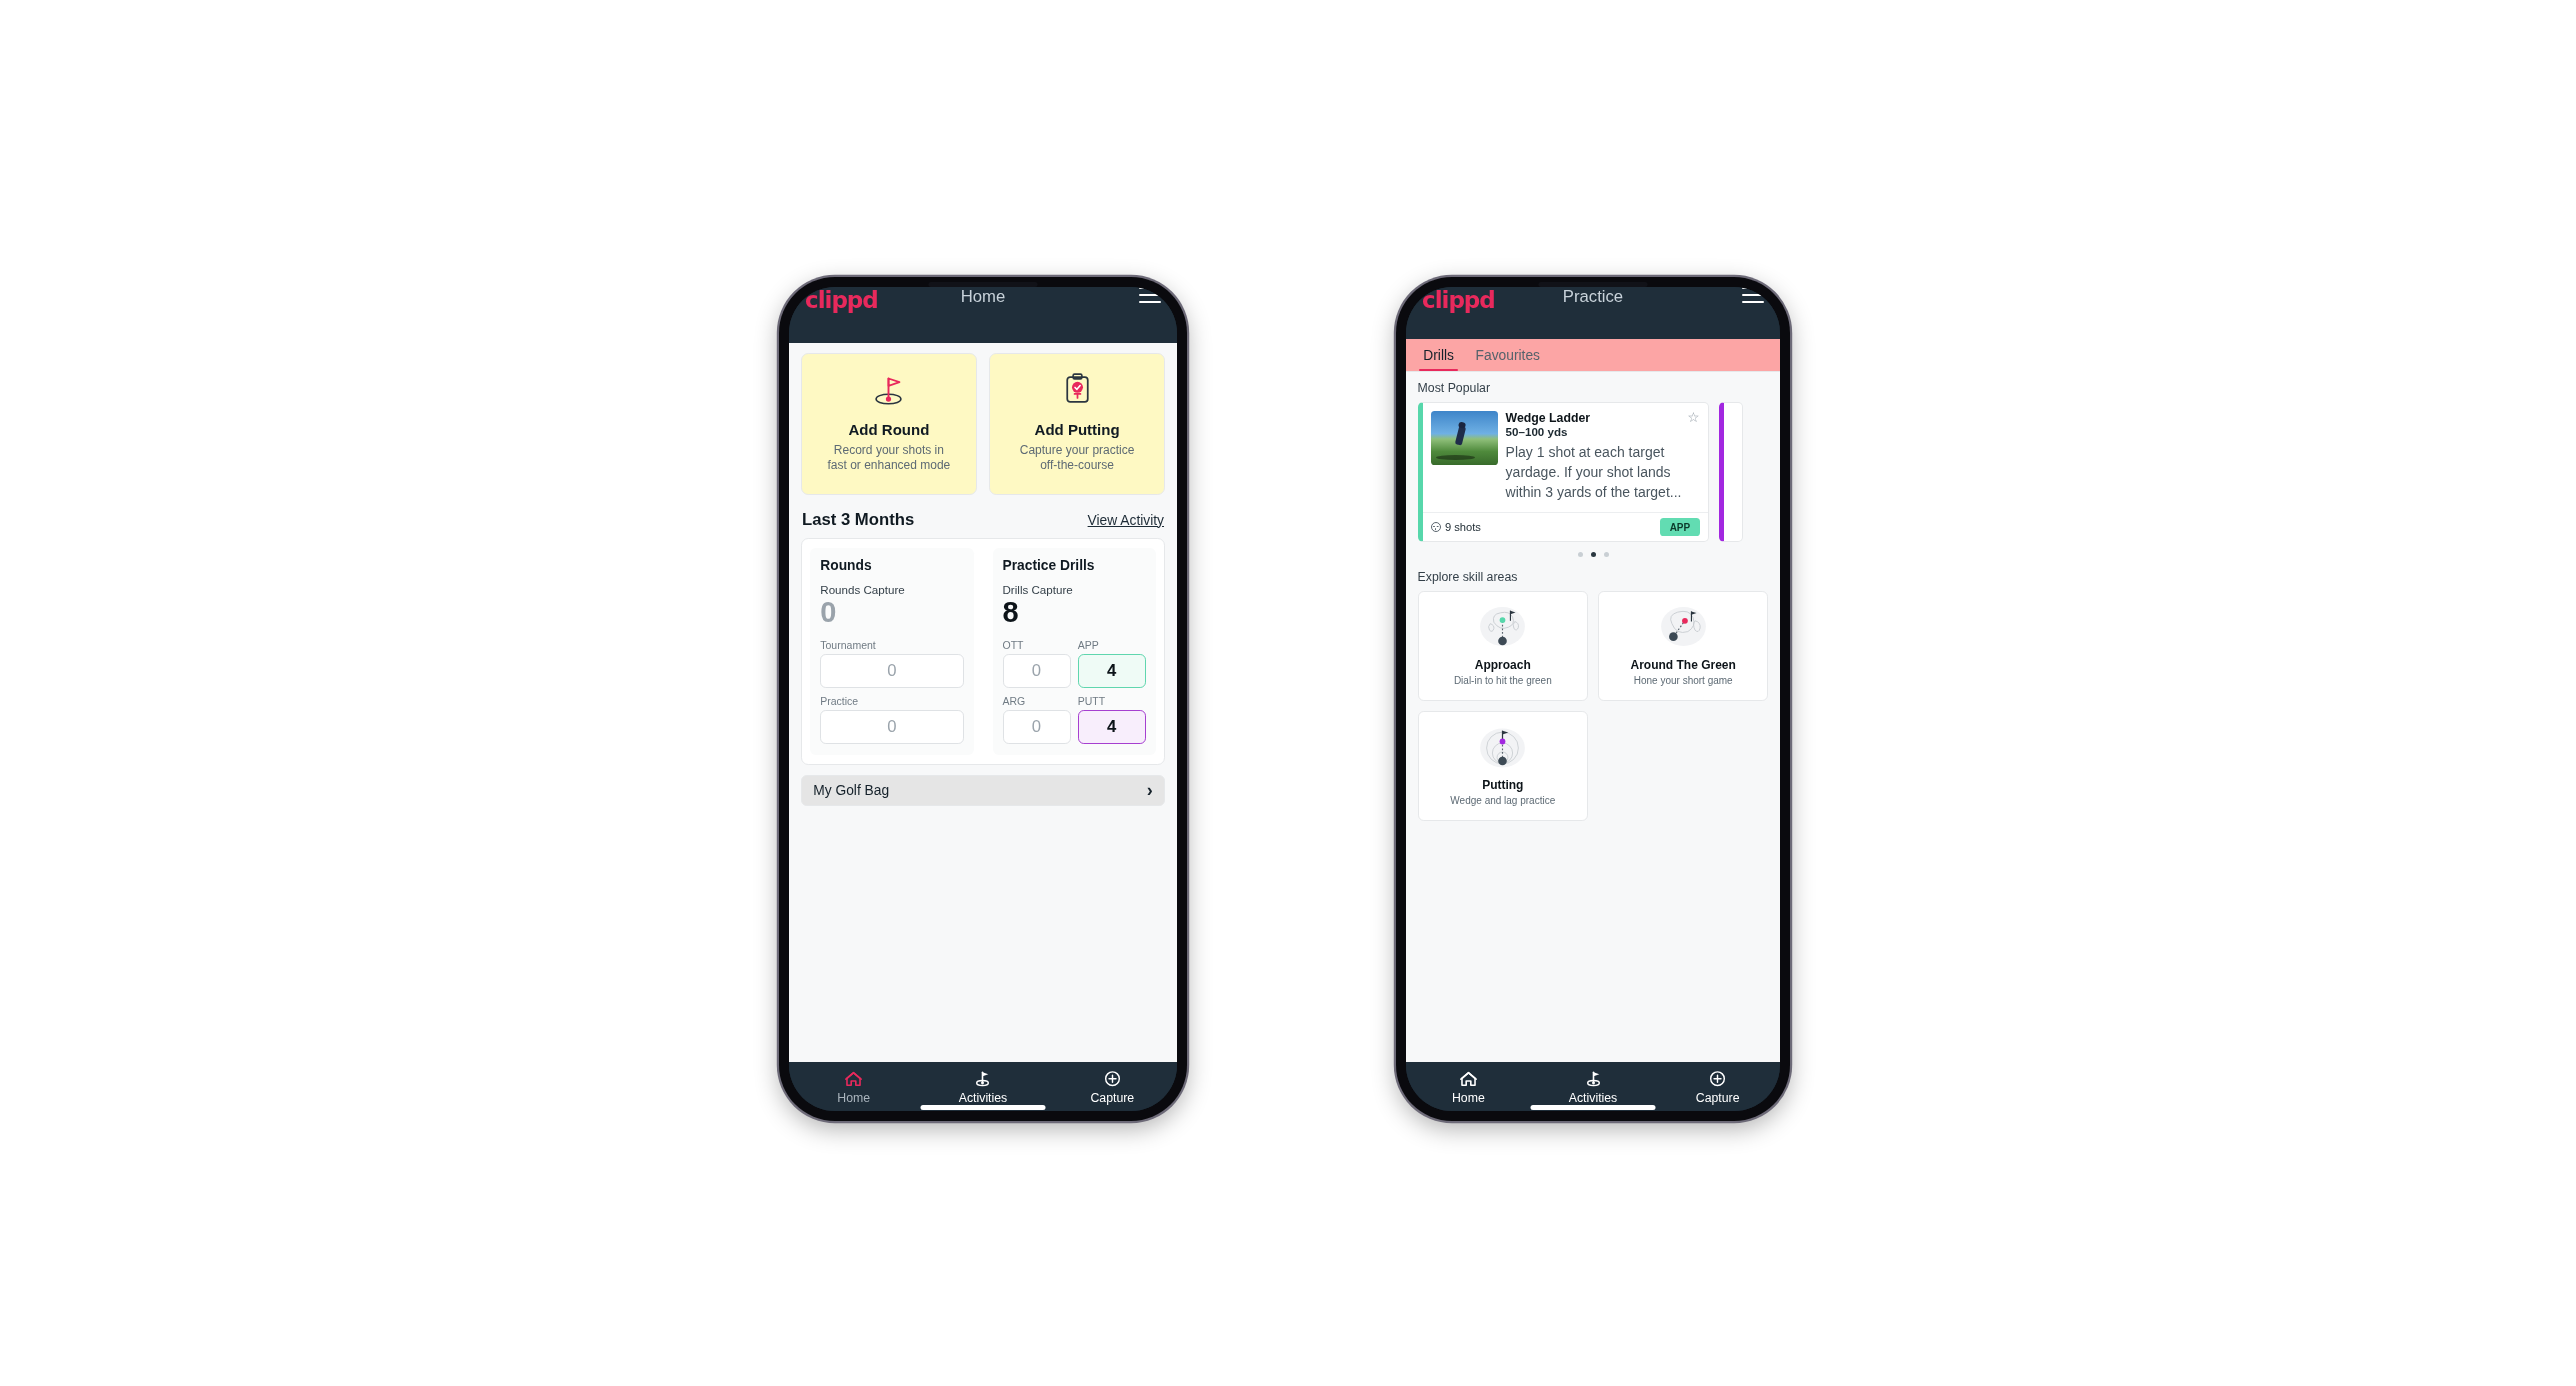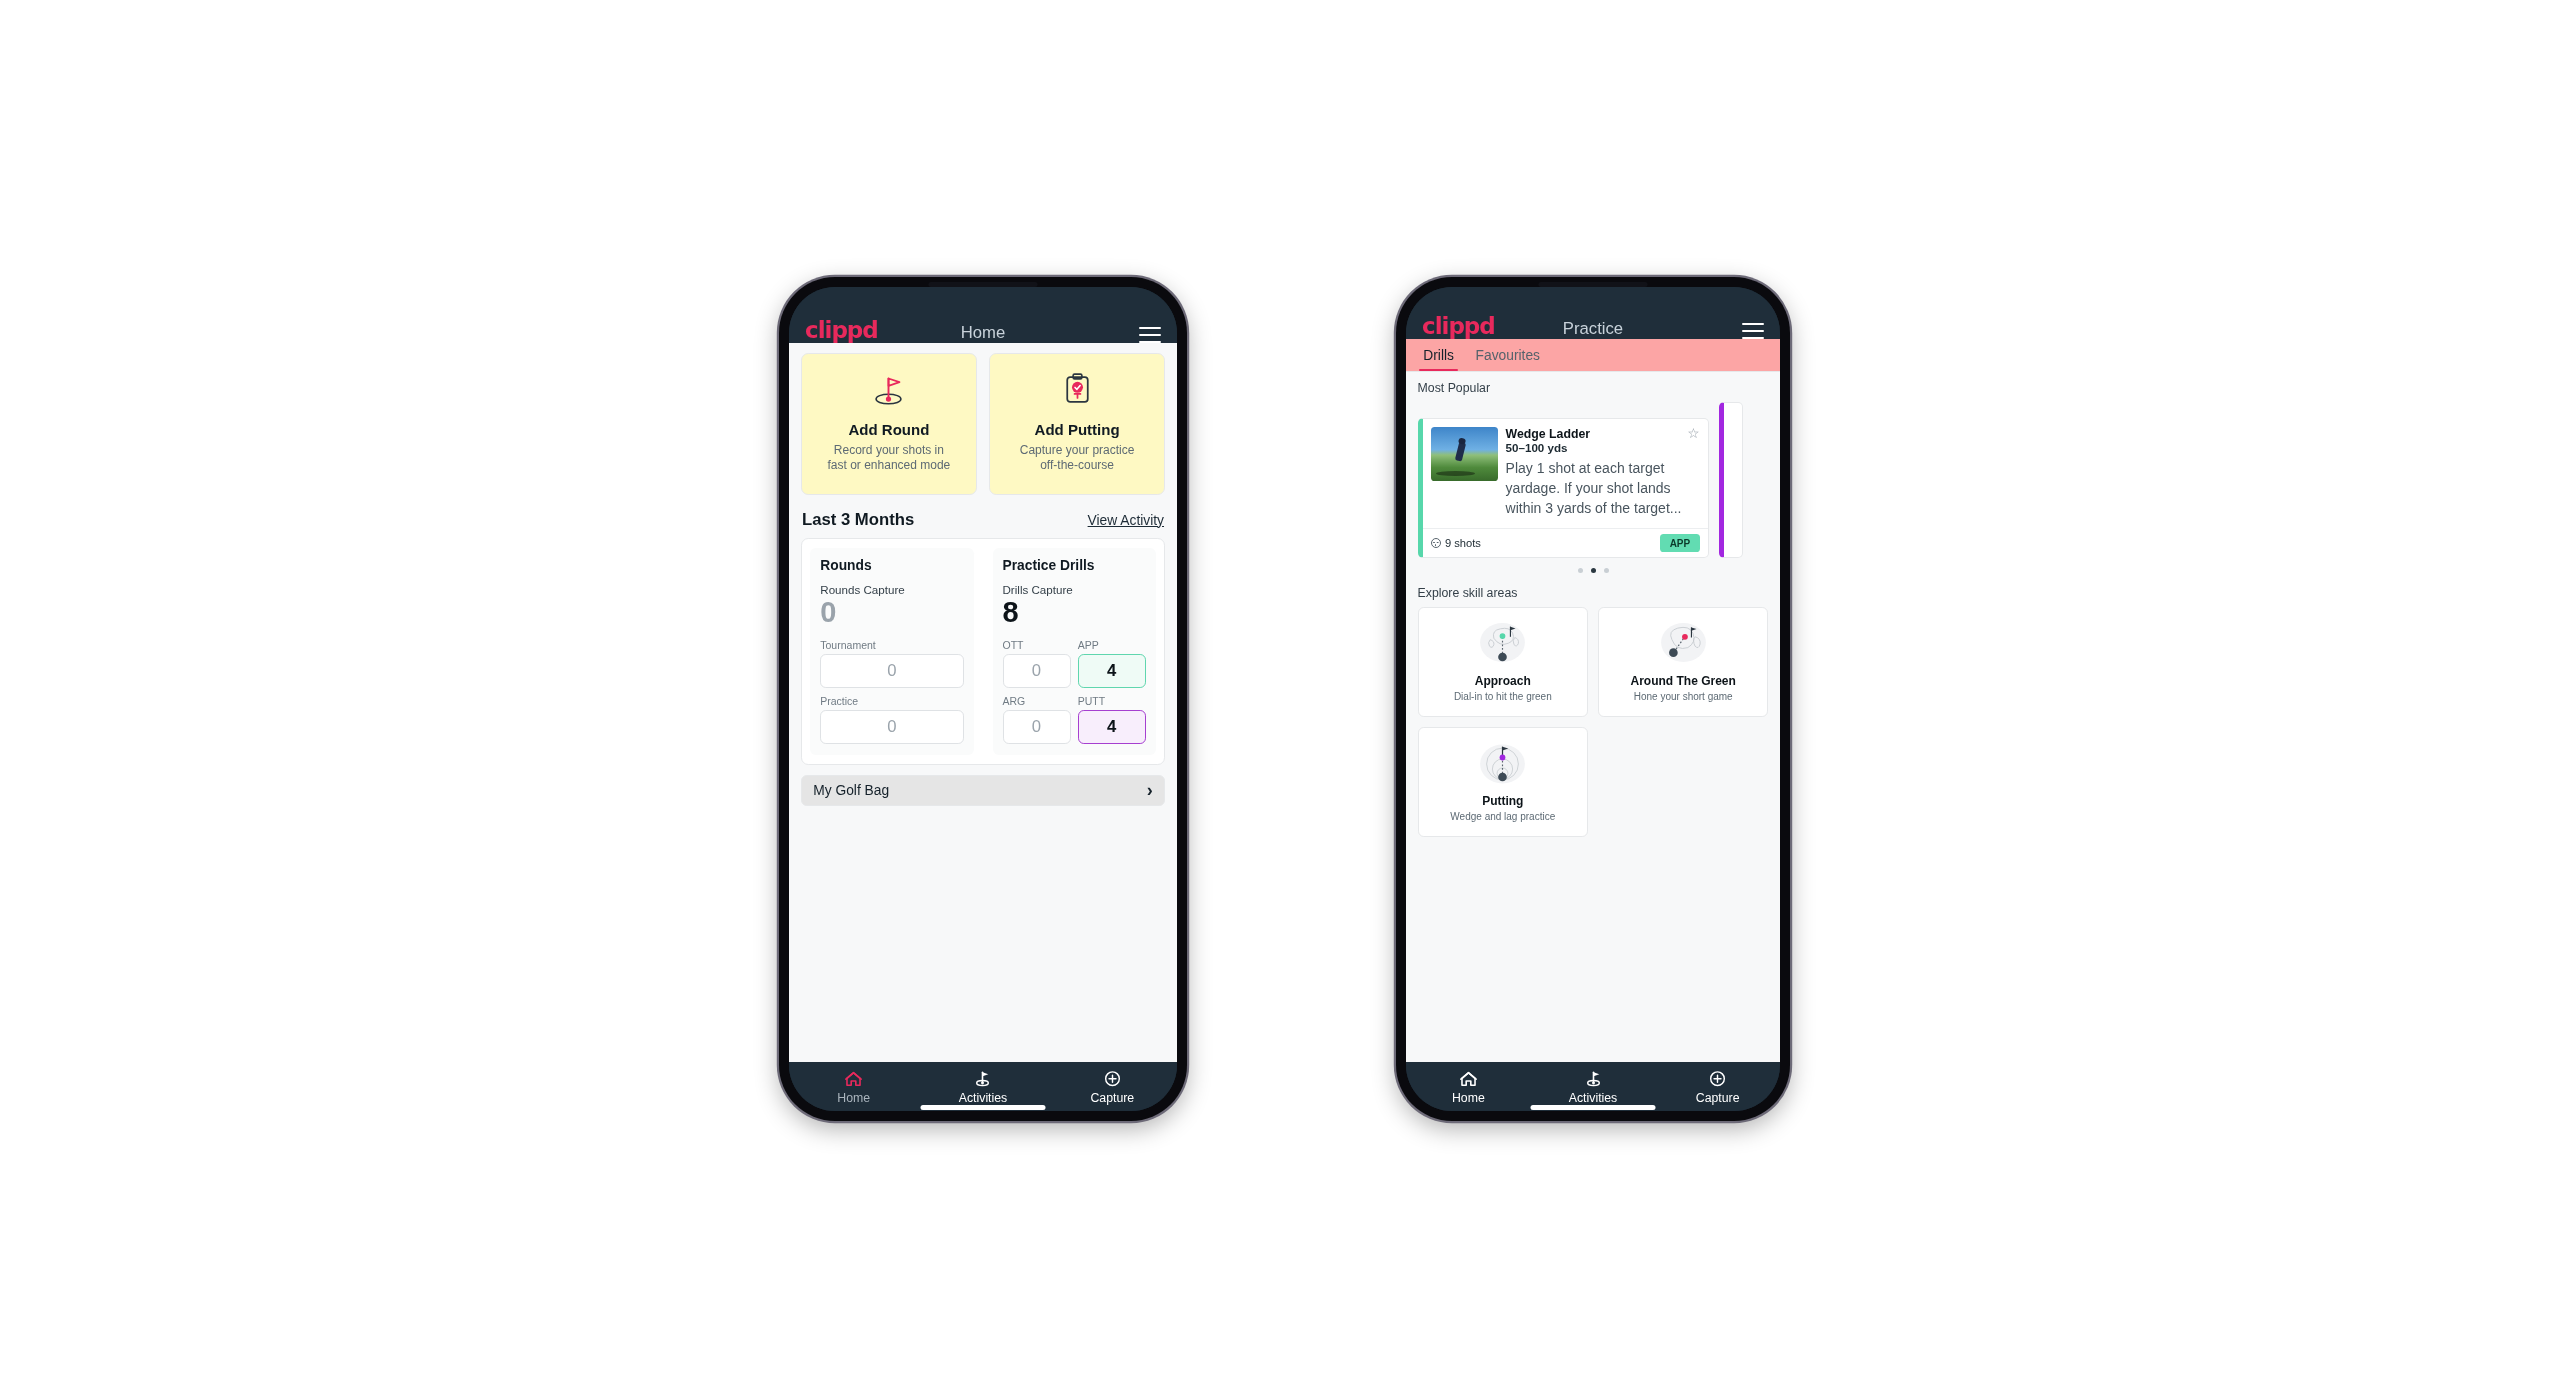--- a/index.html
+++ b/index.html
@@ -38,21 +38,21 @@
     width: 109px; height: 5px;
     border-radius: 3.6px;
     background: #111218;
     z-index: 30;
   }
 
   
   .appbar {
     flex: 0 0 auto;
     background: #1f2e3a;
-    display: flex; align-items: flex-end;
+    display: flex; align-items: flex-start;
     padding: 0 16px;
     position: relative;
   }
   .brand {
     font-size: 23px; font-weight: 700;
     color: #e8295c;
     letter-spacing: -1px;
     font-family: "DejaVu Sans", sans-serif;
   }
   .appbar-title {
@@ -188,21 +188,20 @@
   .lbl-sm { font-size: 12.3px; color: #333f48; margin-bottom: 6.5px; }
 
   .carousel { display: flex; gap: 10px; overflow: hidden; }
   .drill-card {
     flex: 0 0 291px;
     background: #ffffff;
     border: 0.7px solid #e6e8ea;
     border-left: 5px solid #57d7ab;
     border-radius: 5px;
     overflow: hidden;
-    margin-top: 16px;
   }
   .drill-peek {
     flex: 0 0 24.6px;
     background: #ffffff;
     border: 0.7px solid #e6e8ea;
     border-left: 5px solid #a227e0;
     border-radius: 5px;
   }
   .drill-top { display: flex; gap: 8px; padding: 8px 8px 9.4px; }
   .drill-thumb {

